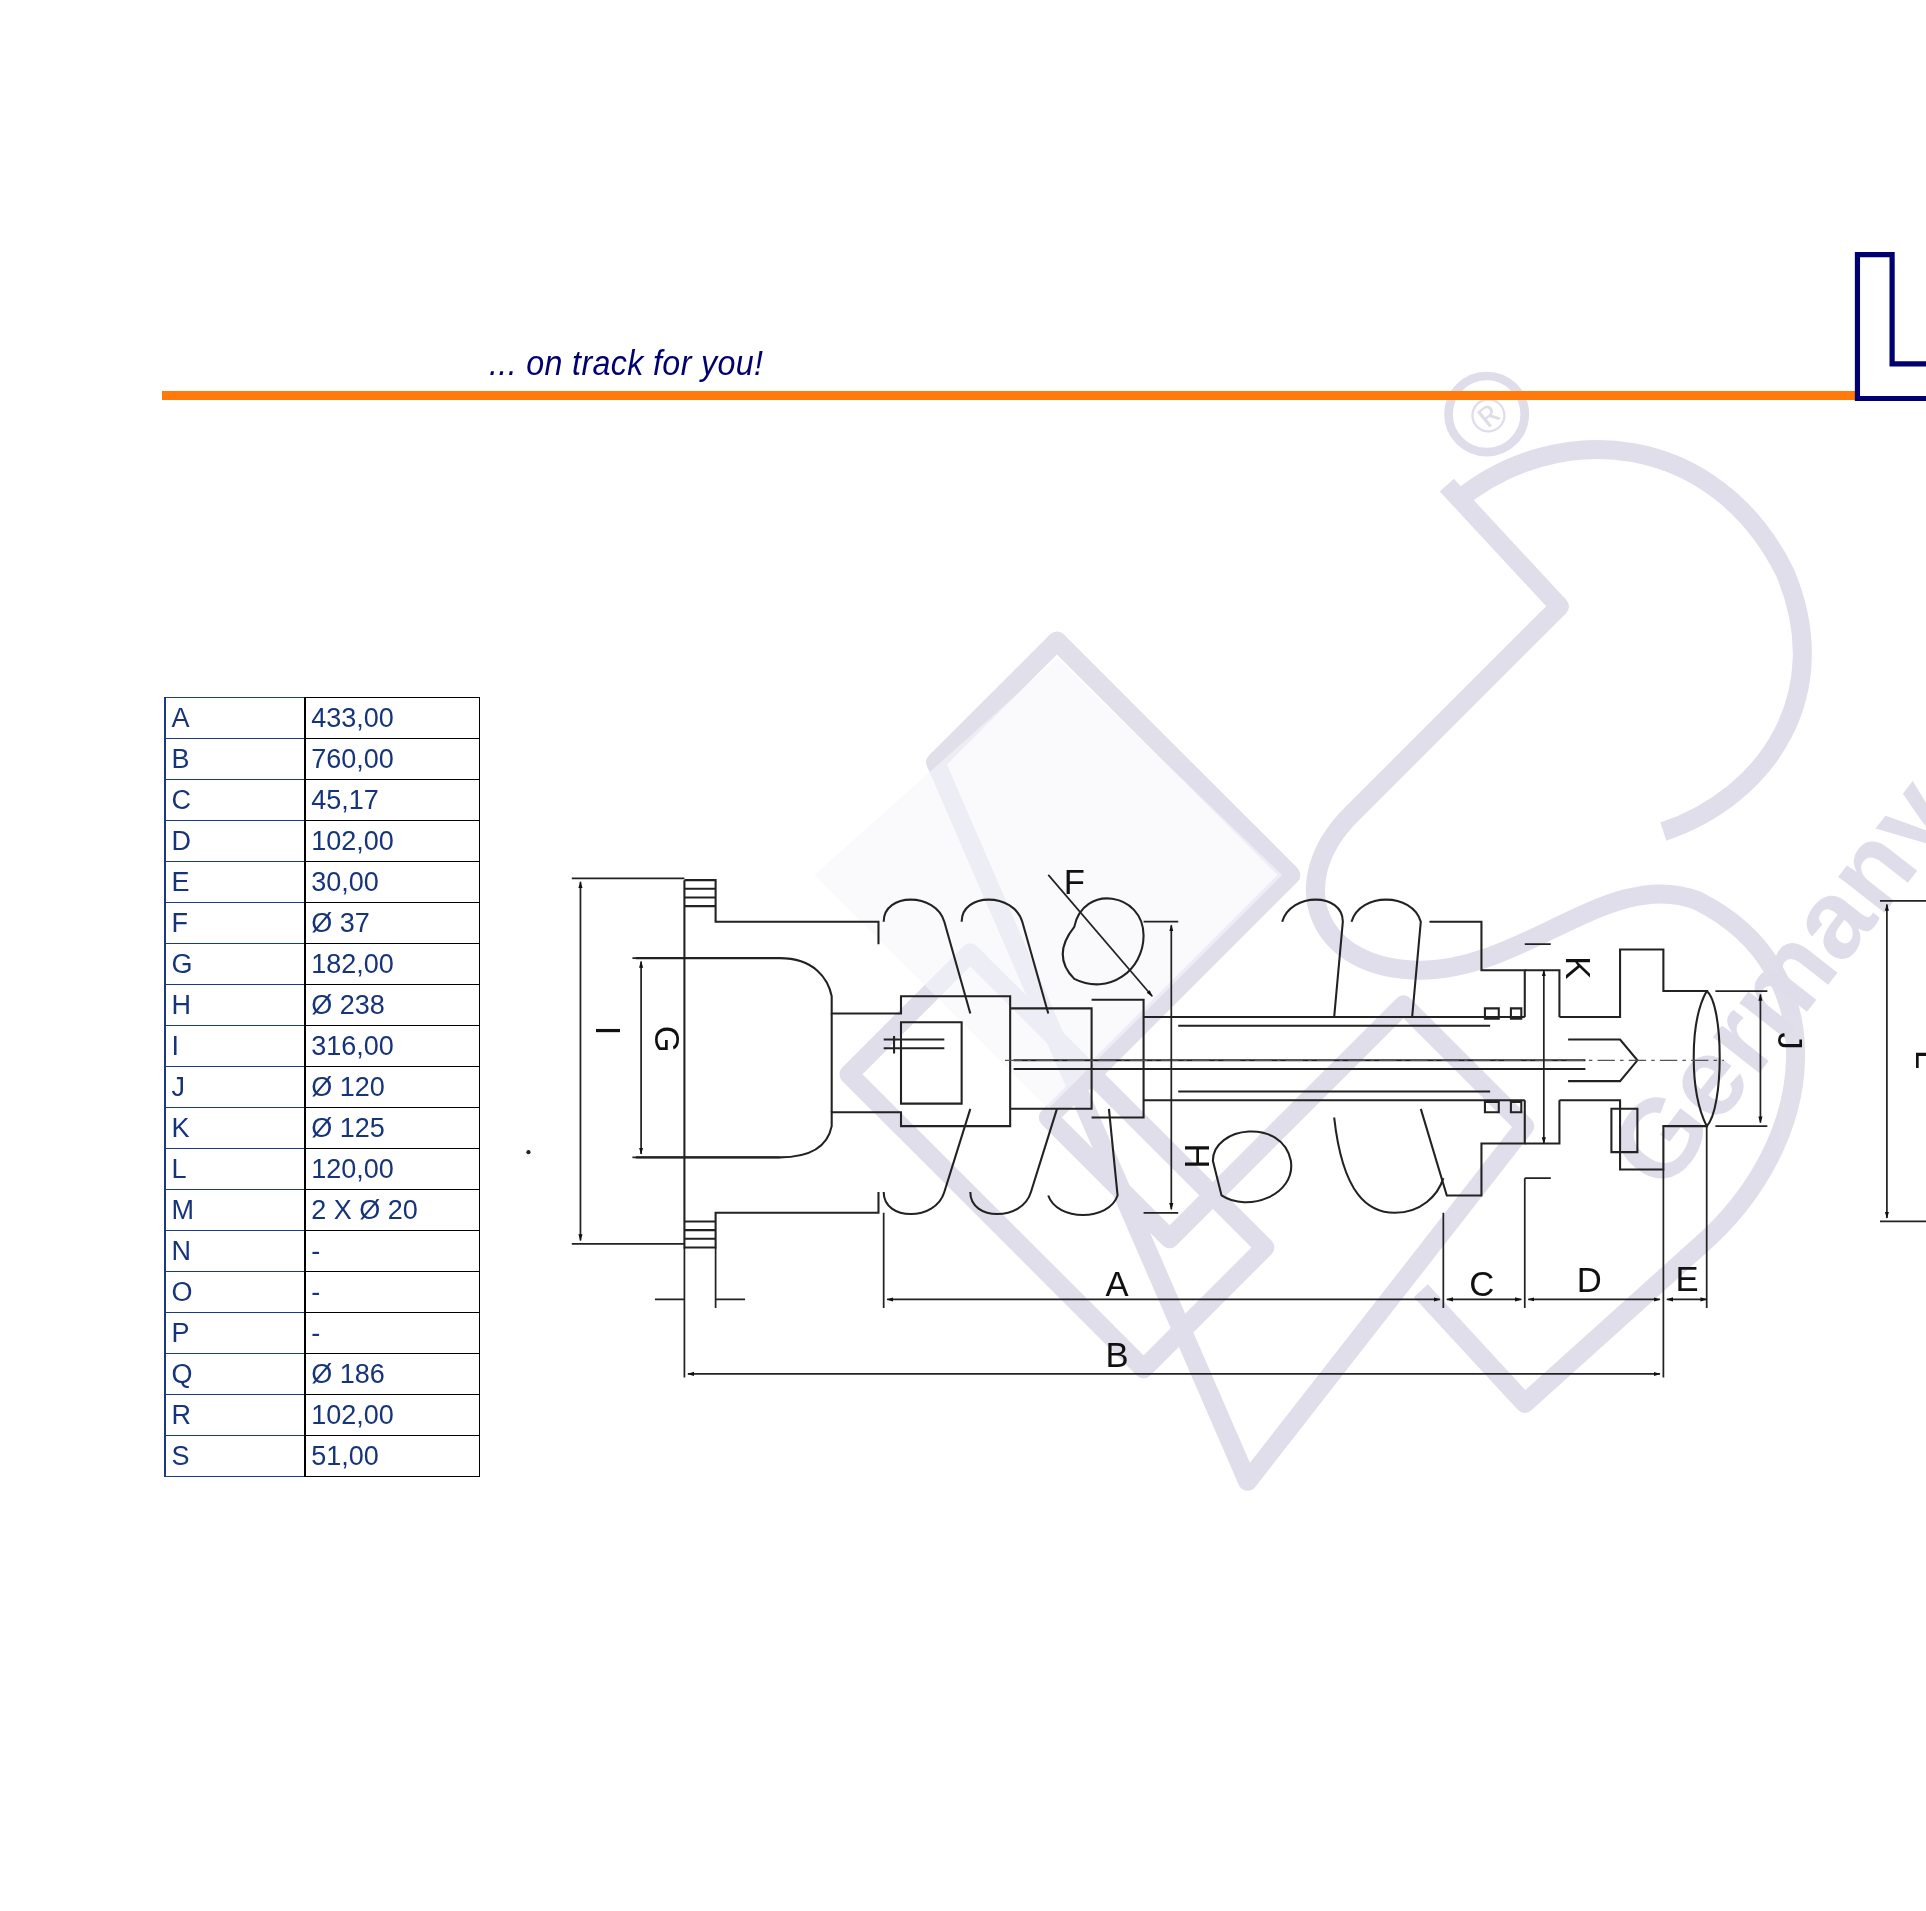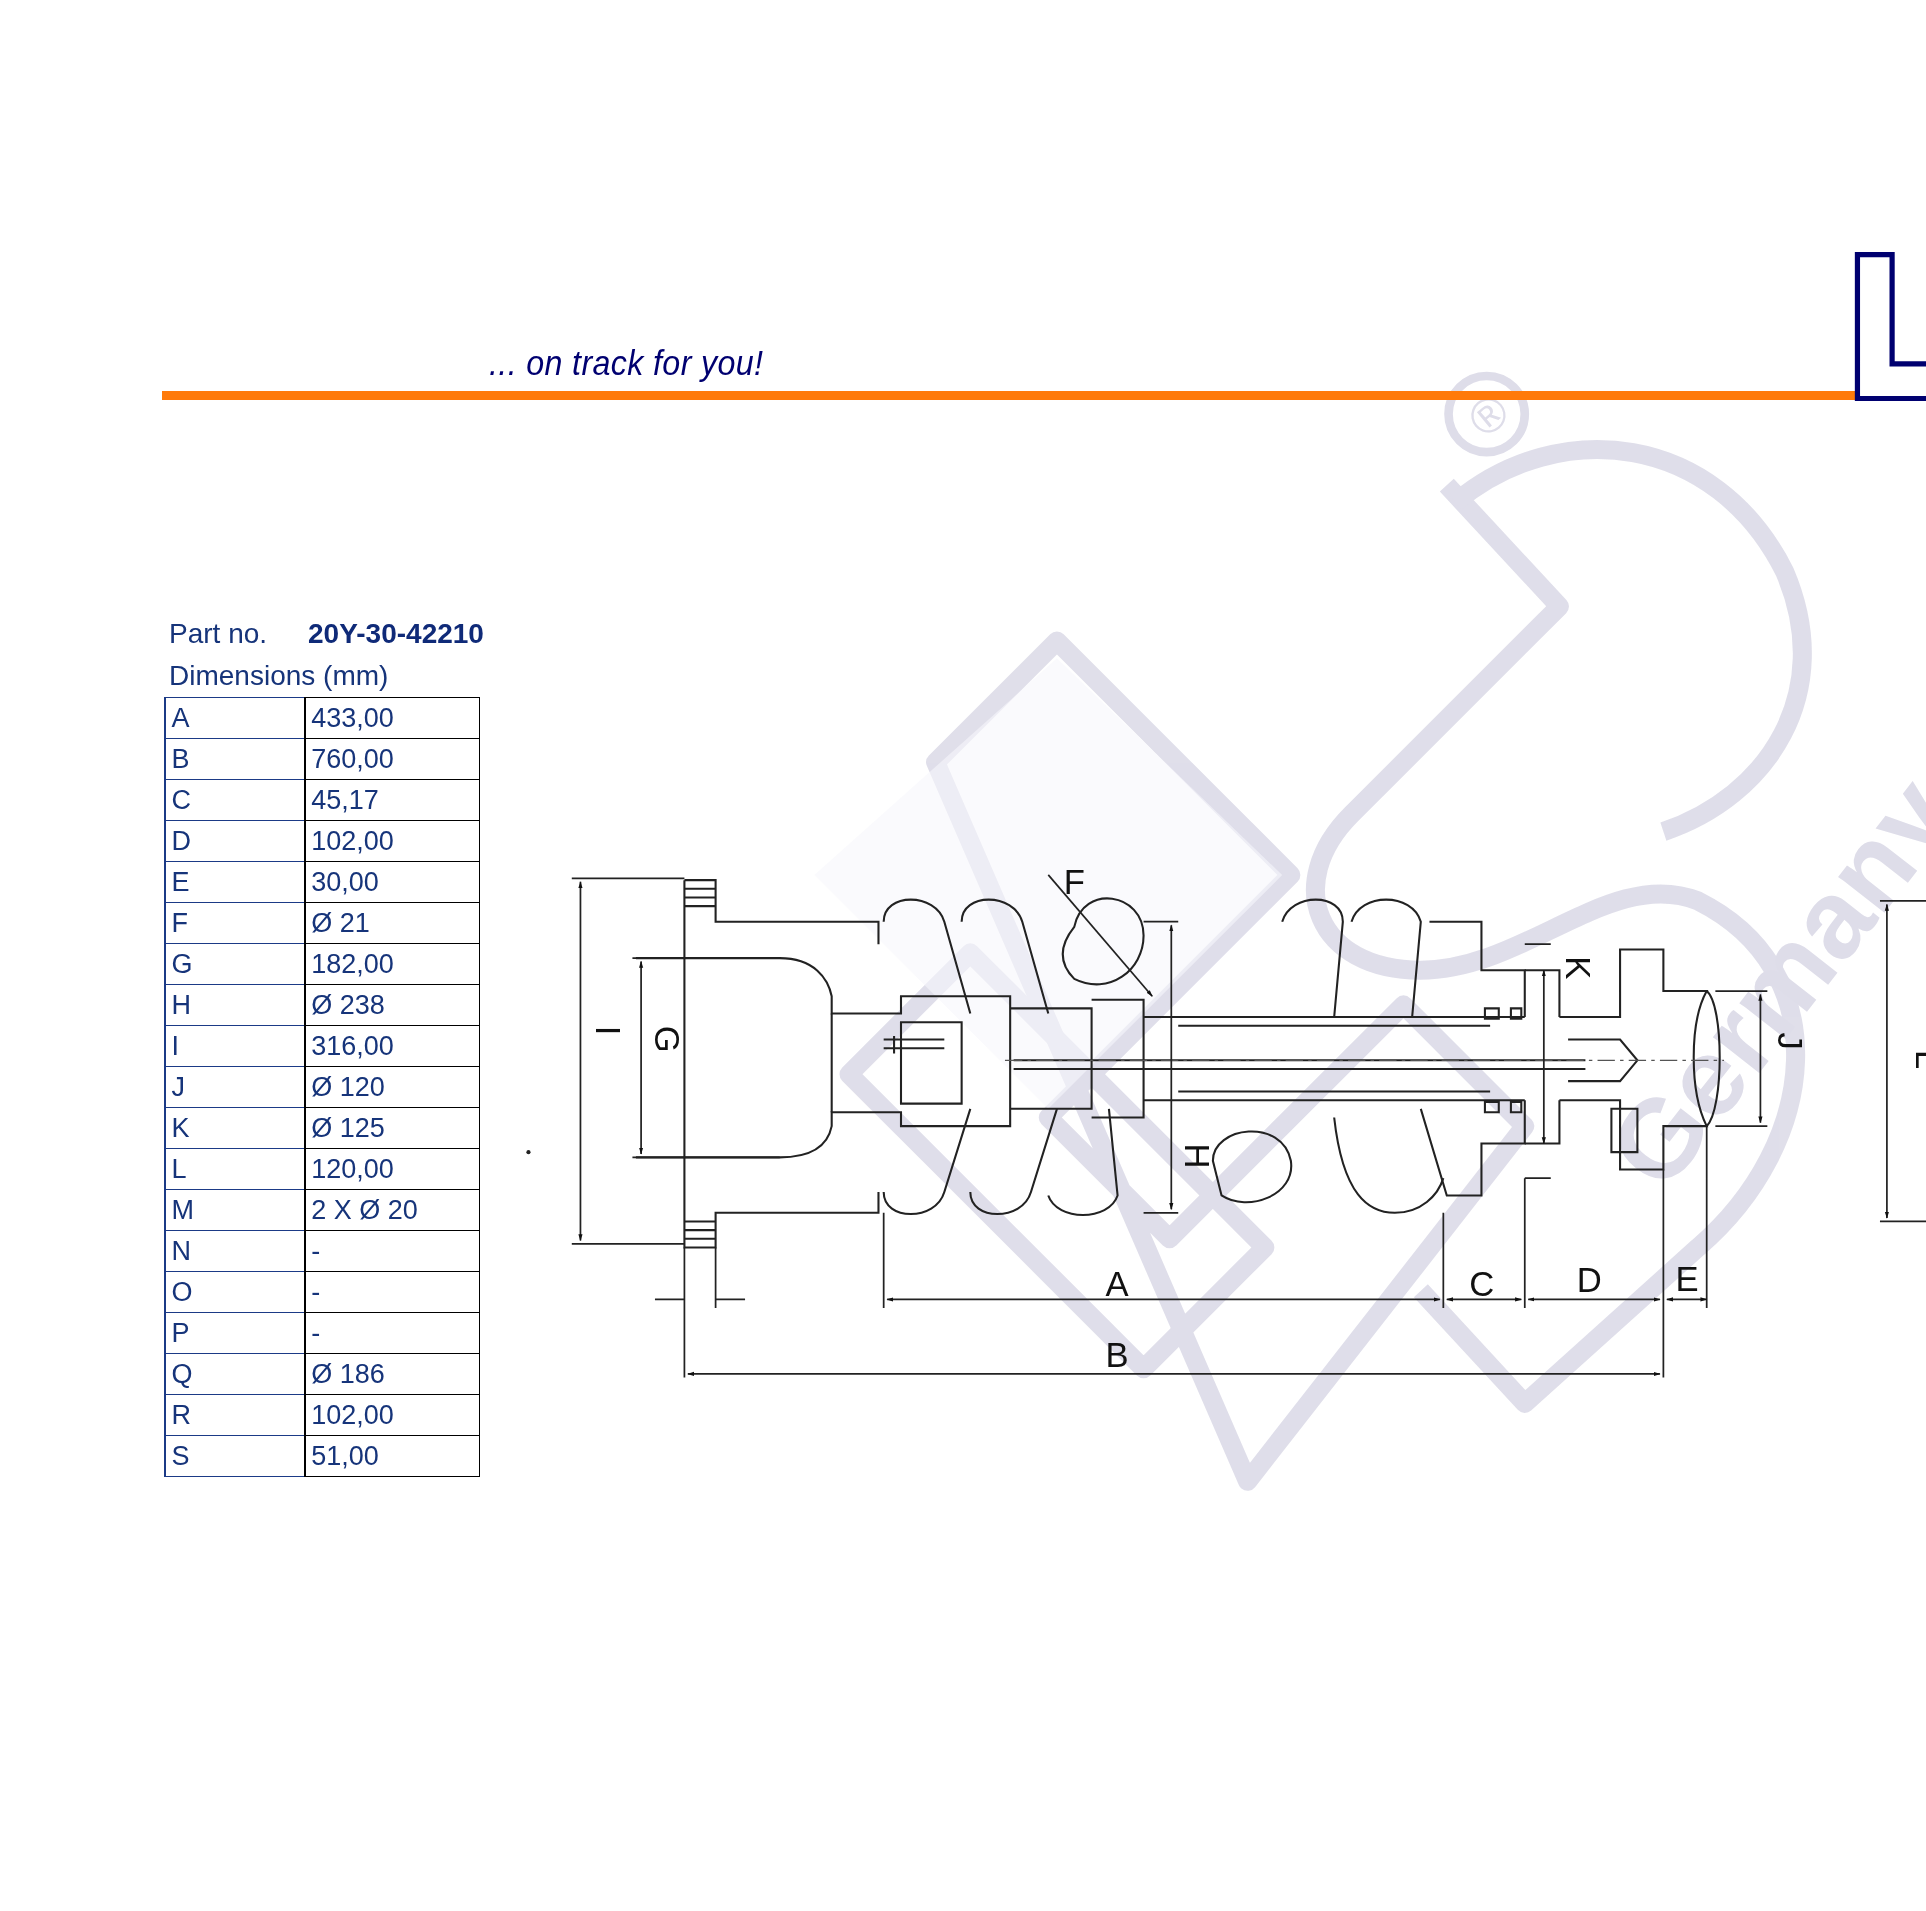--- a/index.html
+++ b/index.html
@@ -53,26 +53,20 @@
       <rect x="1120" y="122" width="25" height="130" fill="#c5dff4" stroke="#000070" stroke-width="3"></rect>
       <rect x="1120" y="122" width="25" height="48" fill="#ffffff" stroke="#000070" stroke-width="3"></rect>
 
       <path d="M1145 150 L1180 150 L1180 195 L1158 195 C1152 195 1150 200 1152 210 L1170 210 C1172 215 1170 220 1168 222 L1145 222 L1145 230 L1195 230 C1210 230 1215 212 1214 190 C1212 168 1205 160 1188 158 L1160 158 C1155 158 1153 152 1158 150 Z" fill="#c5dff4" stroke="#000070" stroke-width="3"></path>
       <path d="M1145 150 L1210 150 L1210 175 L1165 175 C1158 175 1156 185 1160 190 L1188 190 C1205 192 1214 205 1214 215 C1214 226 1205 230 1195 230 L1145 230 Z" fill="#c5dff4" stroke="#000070" stroke-width="3"></path>
     </g>
     <text x="1214" y="146" font-size="14" fill="#000070" font-family="Liberation Sans, sans-serif">®</text>
     <text x="1151" y="249" font-size="15" font-weight="bold" fill="#000070" font-family="Liberation Sans, sans-serif">Germany</text>
   </svg>
 
-  <div class="part-block">
-    <div class="part-row">
-      <span class="part-label">Part no.</span><span class="part-no">20Y-30-42210</span>
-    </div>
-    <div class="dims-title">Dimensions (mm)</div>
-  </div>
 
   <table class="dims">
     <tbody>
       <tr>
           <td class="k">A</td>
           <td class="v">433,00</td>
         </tr>
       <tr>
           <td class="k">B</td>
           <td class="v">760,00</td>
@@ -84,21 +78,21 @@
       <tr>
           <td class="k">D</td>
           <td class="v">102,00</td>
         </tr>
       <tr>
           <td class="k">E</td>
           <td class="v">30,00</td>
         </tr>
       <tr>
           <td class="k">F</td>
-          <td class="v">Ø  21</td>
+          <td class="v">Ø  37</td>
         </tr>
       <tr>
           <td class="k">G</td>
           <td class="v">182,00</td>
         </tr>
       <tr>
           <td class="k">H</td>
           <td class="v">Ø 238</td>
         </tr>
       <tr>

